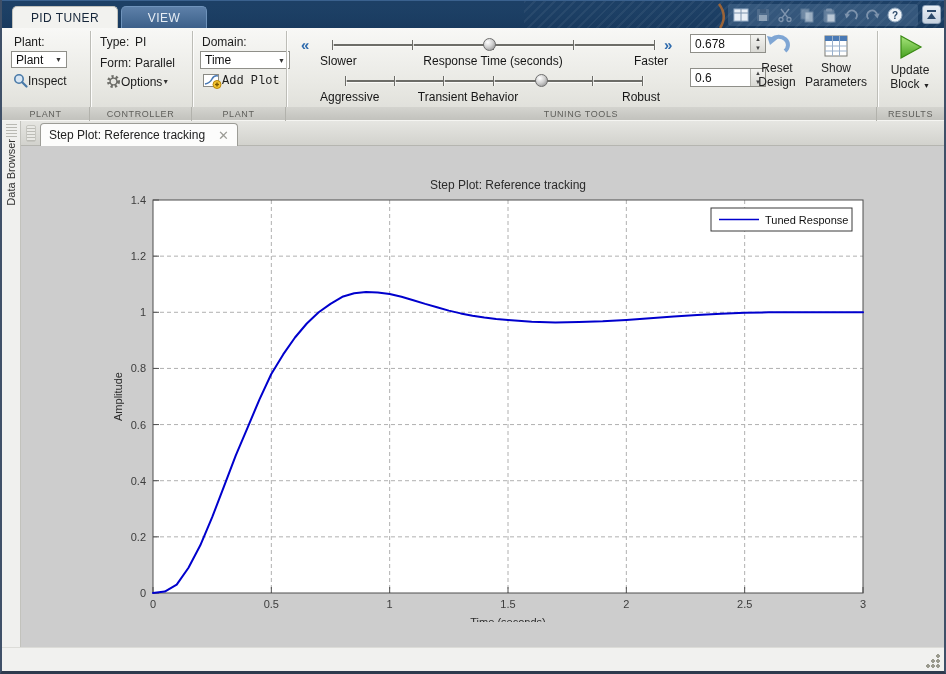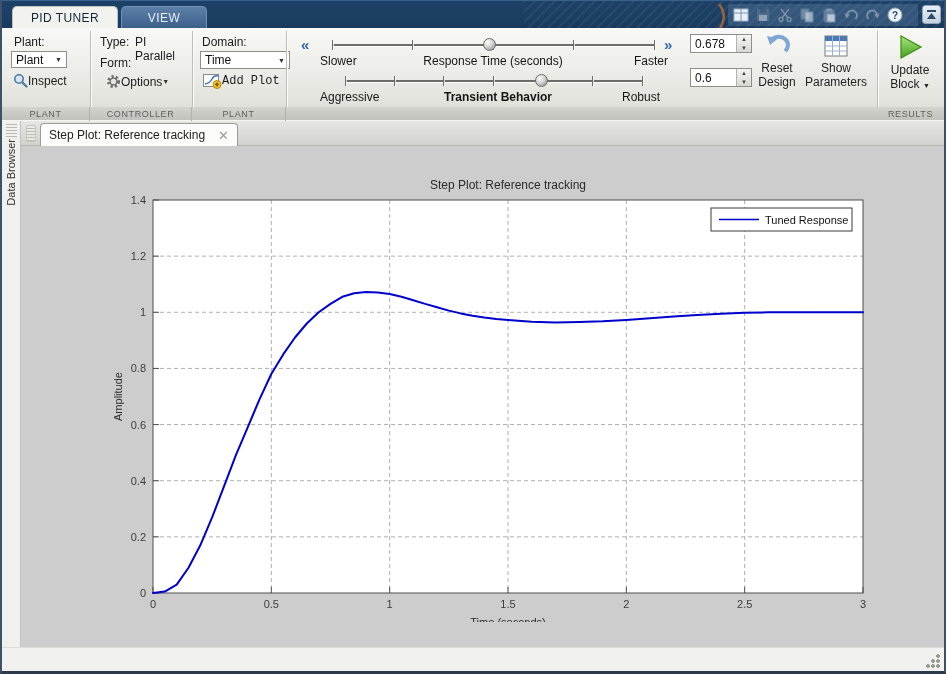--- a/index.html
+++ b/index.html
@@ -72,21 +72,21 @@
   .slider{ position:absolute; height:14px; }
   .slider .track{ position:absolute; left:0; right:0; top:6px; height:2px; background:#6d6d68; box-shadow:0 1px 0 #fbfbf9; }
   .slider .tick{ position:absolute; top:2px; width:1px; height:10px; background:#6d6d68; box-shadow:1px 0 0 rgba(251,251,249,.7); }
   .slider .knob{
     position:absolute; top:0px; width:13px; height:13px; border-radius:50%;
     background:radial-gradient(circle at 35% 30%, #ffffff, #d2d2d2 45%, #909090 90%);
     border:1px solid #6e6e6e;
   }
   .slider-label{ position:absolute; font-size:12px; color:#161616; white-space:nowrap; }
   .spinner{
-    position:absolute; width:62px; height:19px; background:#fff; border:1px solid #8f8f89; display:flex;
+    position:absolute; width:76px; height:19px; background:#fff; border:1px solid #8f8f89; display:flex;
   }
   .spinner .val{ flex:1; font-size:12px; color:#111; padding:2px 0 0 4px; }
   .spinner .btns{ width:15px; border-left:1px solid #b5b5af; display:flex; flex-direction:column; background:linear-gradient(#f4f4f1,#d9d9d4); }
   .spinner .btns span{ flex:1; font-size:6px; line-height:9px; text-align:center; color:#444; }
   
   .docarea{ position:absolute; left:0; top:121px; width:942px; height:526px; background:#cdcdcd; }
   .leftstrip{
     position:absolute; left:0; top:0; width:19px; height:526px; background:#f0f0ee; border-right:1px solid #c2c2bc;
   }
   .leftstrip .grip{
@@ -200,21 +200,21 @@
         <circle cx="6" cy="6" r="4.2" fill="#d8e6f3" stroke="#4a7aa8" stroke-width="1.6"></circle>
         <line x1="9.2" y1="9.2" x2="13.5" y2="13.5" stroke="#4a7aa8" stroke-width="2.2" stroke-linecap="round"></line>
       </svg>
       <span>Inspect</span>
     </div>
     <div class="tool-sep" style="left:88px;"></div>
 
     <div class="ts-label" style="left:98px; top:7px;">Type:</div>
     <div class="ts-value" style="left:133px; top:7px;">PI</div>
     <div class="ts-label" style="left:98px; top:28px;">Form:</div>
-    <div class="ts-value" style="left:133px; top:21px;">Parallel</div>
+    <div class="ts-value" style="left:133px; top:28px;">Parallel</div>
     <div class="toolbtn" style="left:104px; top:46px;">
       <svg width="15" height="15" viewBox="0 0 15 15">
         <circle cx="7.5" cy="7.5" r="5" fill="none" stroke="#6d6d68" stroke-width="3" stroke-dasharray="2.1 2.1"></circle>
         <circle cx="7.5" cy="7.5" r="3.4" fill="#e7e7e2" stroke="#6d6d68" stroke-width="1.4"></circle>
       </svg>
       <span>Options</span>
       <span style="font-size:7px; color:#333;">▼</span>
     </div>
     <div class="tool-sep" style="left:190px;"></div>
 
@@ -255,21 +255,21 @@
       <div class="tick" style="left: calc(0% - 0.5px);"></div>
         <div class="tick" style="left: calc(16.6667% - 0.5px);"></div>
         <div class="tick" style="left: calc(33.3333% - 0.5px);"></div>
         <div class="tick" style="left: calc(50% - 0.5px);"></div>
         <div class="tick" style="left: calc(66.6667% - 0.5px);"></div>
         <div class="tick" style="left: calc(83.3333% - 0.5px);"></div>
         <div class="tick" style="left: calc(100% - 0.5px);"></div>
         <div class="knob" style="left: calc(66.3% - 6.5px);"></div>
     </div>
     <div class="slider-label" style="left:318px; top:62px;">Aggressive</div>
-    <div class="slider-label" style="left:496px; top:62px; transform:translateX(-50%); font-weight:bold;">Transient Behavior</div>
+    <div class="slider-label" style="left:466px; top:62px; transform:translateX(-50%); font-weight:normal;">Transient Behavior</div>
     <div class="slider-label" style="left:620px; top:62px;">Robust</div>
 
     <div class="spinner" style="left:688px; top:6px;">
       <span class="val">0.678</span>
       <span class="btns">
           <span>▲</span>
           <span>▼</span>
         </span>
     </div>
     <div class="spinner" style="left:688px; top:40px;">
@@ -310,20 +310,21 @@
           </defs>
         <polygon points="4,2 24,13 4,24" fill="url(#pg)" stroke="#3a8a14" stroke-width="1.2"></polygon>
       </svg>
       <span><span>Update Block</span> <span style="font-size:7px;">▼</span></span>
     </div>
 
     <div class="labelrow">
       <div class="seg" style="left:0px; width:88px;">PLANT</div>
       <div class="seg" style="left:88px; width:102px;">CONTROLLER</div>
       <div class="seg" style="left:190px; width:94px;">PLANT</div>
+      <div class="seg" style="left:284px; width:591px;">TUNING TOOLS</div>
       <div class="seg" style="left:875px; width:67px; border-right:none;">RESULTS</div>
     </div>
   </div>
 
   <div class="docarea">
     <div class="leftstrip">
       <div class="grip"></div>
       <div class="vlabel">Data Browser</div>
     </div>
 

